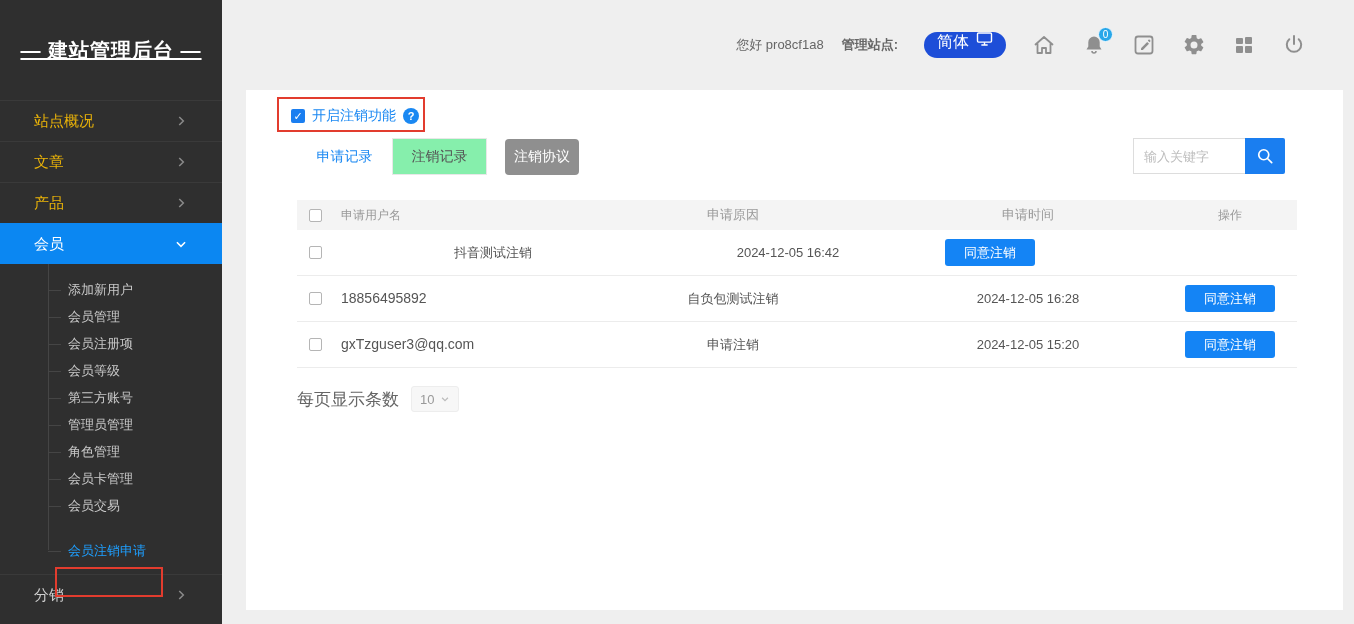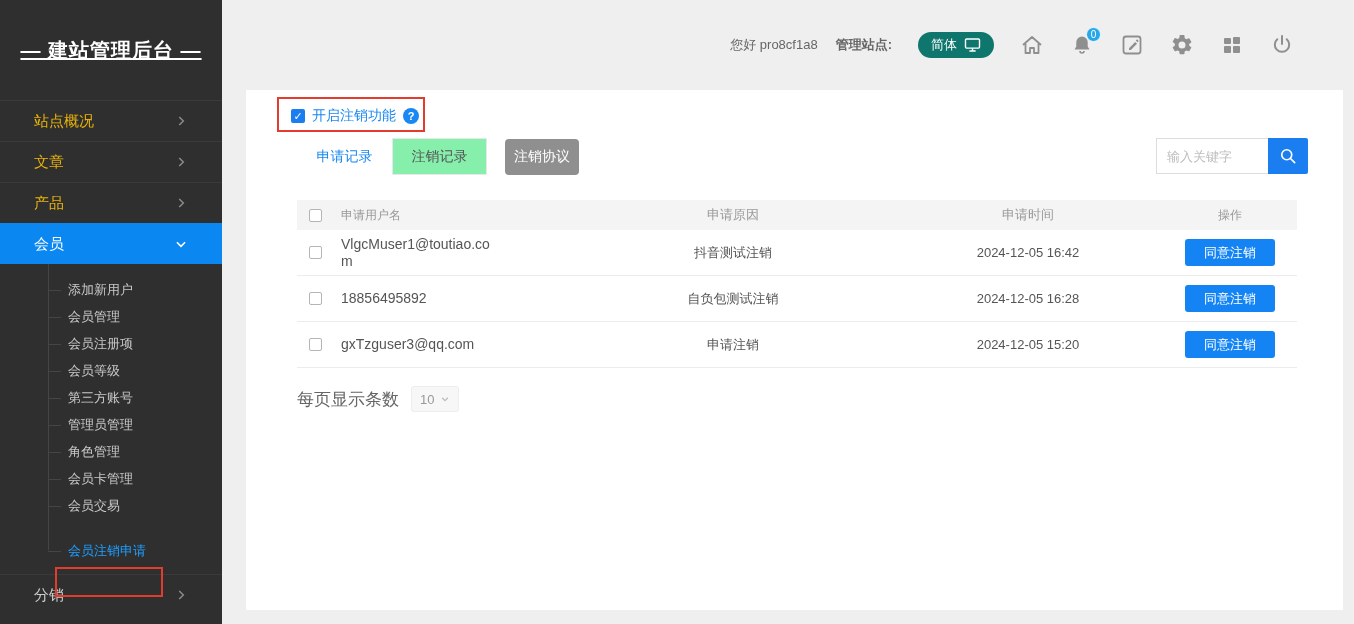--- a/index.html
+++ b/index.html
@@ -23,25 +23,25 @@
   .subitem::before { content:""; position:absolute; left:48px; top:50%; width:13px; height:1px; background:#454545; }
   .subitem.active-sub { color:#1e9fff; }
   .bottom-item { border-top:1px solid #3a3a3a; height:41px; display:flex; align-items:center;
                  justify-content:space-between; padding:0 34px; color:#cfcfcf; font-size:15px; cursor:pointer; }
 
   
   .hl-box { position:absolute; border:2px solid #e23c2e; pointer-events:none; }
 
   
   .topbar { position:absolute; left:222px; top:0; right:0; height:90px;
-            display:flex; align-items:center; justify-content:flex-end; gap:26px; padding-right:60px; }
+            display:flex; align-items:center; justify-content:flex-end; gap:26px; padding-right:48px; }
   .greeting, .site-label { color:#666; font-size:13px; }
   .site-label { margin-left:-8px; font-weight:bold; }
-  .lang-pill { display:flex; align-items:center; gap:7px; background:#0f766e; color:#fff;
-               border-radius:13px; height:26px; padding:0 13px; font-size:13px; cursor:pointer; }
+  .lang-pill { display:flex; gap:7px; background:#1d4ed8; color:#fff;
+               border-radius:13px; height:26px; padding:0 13px; font-size:16px; cursor:pointer; }
   .hicon { width:24px; height:24px; color:#8f8f8f; cursor:pointer; position:relative; }
   .hicon svg { width:24px; height:24px; display:block; }
   .badge { position:absolute; top:-6px; right:-7px; width:15px; height:15px; background:#28a7e9;
            border-radius:50%; color:#fff; font-size:10px; display:flex; align-items:center;
            justify-content:center; border:1px solid #eef7fd; }
 
   
   .panel { position:absolute; left:246px; top:90px; right:11px; bottom:14px; background:#fff; }
 
   .toggle-row { position:absolute; left:33px; top:9px; height:34px; display:flex; align-items:center;
@@ -52,21 +52,21 @@
   .q-icon { width:16px; height:16px; border-radius:50%; background:#1a88f2; color:#fff; font-size:11px;
             font-weight:bold; display:flex; align-items:center; justify-content:center; cursor:pointer; }
 
   .tabs { position:absolute; left:51px; top:48px; height:37px; display:flex; align-items:flex-end; }
   .tab { height:37px; min-width:95px; display:flex; align-items:center; justify-content:center;
          font-size:14px; cursor:pointer; }
   .tab.t-active { background:#fff; color:#1a88f2; }
   .tab.t-plain  { background:#86efac; color:#555; border:1px solid #e8e8e8; }
   .tab.t-gray   { background:#8f8f8f; color:#fff; border-radius:4px; margin-left:18px; min-width:74px; height:36px; }
 
-  .search { position:absolute; right:35px; top:48px; display:flex; height:36px; }
+  .search { position:absolute; right:58px; top:48px; display:flex; height:36px; }
   .search input { width:112px; height:36px; border:1px solid #ddd; border-right:none; outline:none;
                   padding:0 10px; font-size:13px; color:#333; font-family:inherit; }
   .search input::placeholder { color:#bdbdbd; }
   .search-btn { width:40px; height:36px; background:#1a7ef0; border:none; cursor:pointer;
                 display:flex; align-items:center; justify-content:center; border-radius:0 2px 2px 0; }
   .search-btn svg { width:20px; height:20px; color:#fff; }
 
   .table { position:absolute; left:51px; right:46px; top:110px; }
   .thead { display:flex; align-items:center; background:#f4f4f4; height:30px; color:#999; font-size:12px; }
   .trow  { display:flex; align-items:center; min-height:46px; border-bottom:1px solid #ececec;
@@ -243,23 +243,20 @@
         <div class="c-user">申请用户名</div>
         <div class="c-reason">申请原因</div>
         <div class="c-time">申请时间</div>
         <div class="c-act" style="color:#999">操作</div>
       </div>
 
       <div class="trow">
         <div class="c-check">
             <span class="row-cbx"></span>
           </div>
-        <div class="c-user">
-            <div class="uwrap">VlgcMuser1@toutiao.com</div>
-          </div>
         <div class="c-reason">抖音测试注销</div>
         <div class="c-time">2024-12-05 16:42</div>
         <div class="c-act">
             <button class="agree-btn">同意注销</button>
           </div>
       </div>
 
       <div class="trow">
         <div class="c-check">
             <span class="row-cbx"></span>

